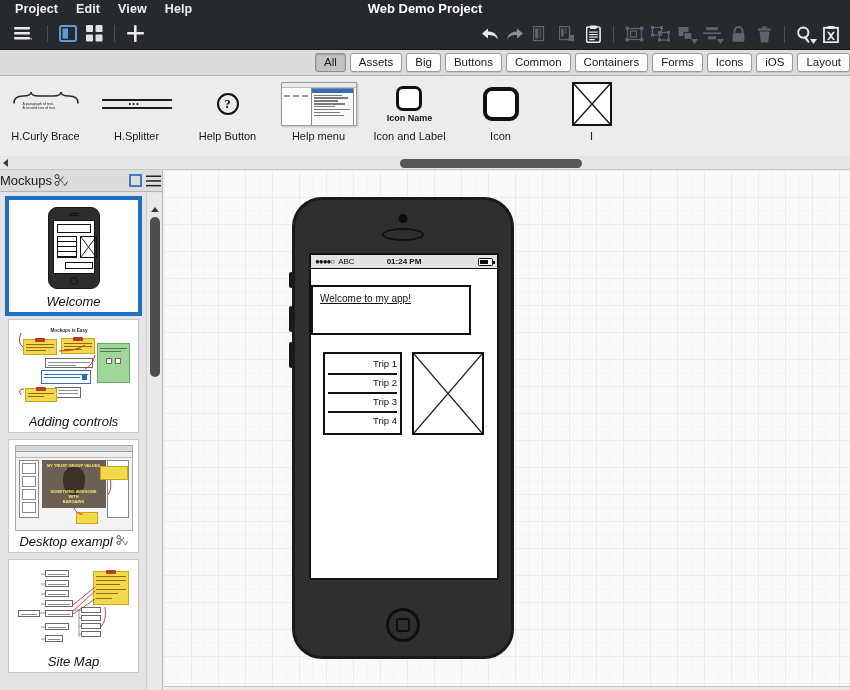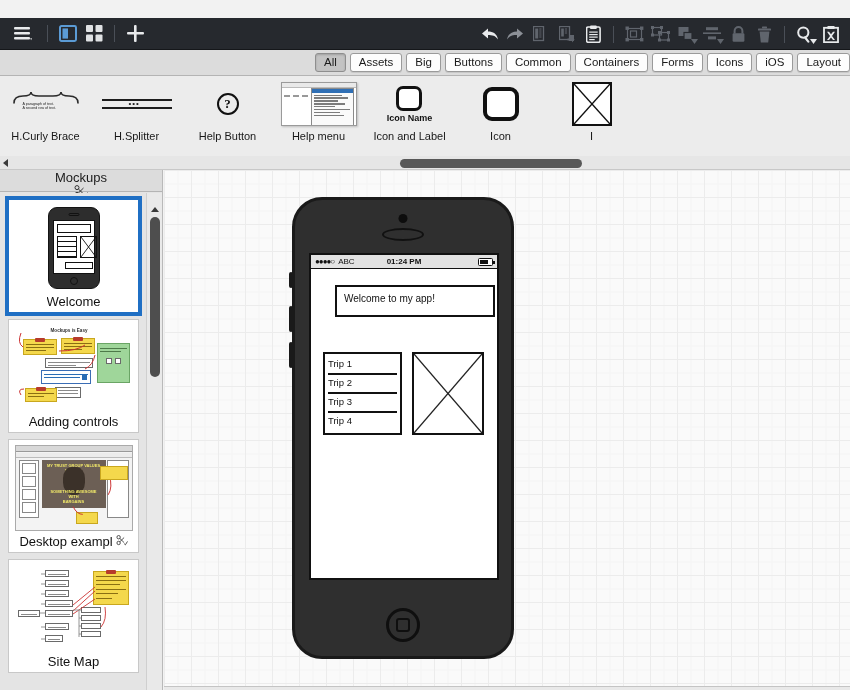--- a/index.html
+++ b/index.html
@@ -136,38 +136,38 @@
     background:#585858; border-radius:5px; cursor:default;
   }
 
   
   .panel {
     position:absolute; left:0; top:170px; width:163px; height:520px;
     background:#e4e4e4; border-right:1px solid #b9b9b9;
   }
   .panel-head {
     height:22px; background:#dcdcdc; border-bottom:1px solid #b4b4b4;
-    display:flex; align-items:center; padding:0 12px;flex-direction:column;
+    display:flex; align-items:center; padding:0 0;
   }
   .panel-title { font-size:13px; color:#1b1b1b; }
   .panel-head .spacer { flex:1; }
   .ph-icon { width:18px; height:18px; display:flex; align-items:center; justify-content:center; cursor:default;}
   .panel-list {
     position:absolute; left:0; top:23px; width:147px; bottom:0;
     overflow:hidden; background:#e4e4e4;
   }
   .mk {
     width:131px; margin:6px 8px 0 8px; background:#fff; border:1px solid #c8c8c8;
     display:flex; flex-direction:column; align-items:center;
     padding:4px 0 3px 0; cursor:default;
   }
   .mk.selected { outline:4px solid #1f6fc4; outline-offset:-1px; border-color:#1f6fc4; }
   .mk-thumb { height:88px; width:120px; display:flex; align-items:center; justify-content:center; overflow:hidden;}
   .mk-label { font-size:13px; color:#111; margin-top:2px; display:flex; align-items:center; gap:3px;
-              max-width:126px; overflow:hidden; white-space:nowrap; }
+              max-width:126px; overflow:hidden; white-space:nowrap;font-style:italic; }
 
   
   .vscroll { position:absolute; right:0; top:23px; width:16px; bottom:0; background:#e9e9e9;
              border-left:1px solid #cfcfcf; }
   .vscroll .utri { position:absolute; left:4px; top:14px; width:0;height:0;
     border-left:4px solid transparent; border-right:4px solid transparent; border-bottom:5px solid #3a3a3a;}
   .vscroll .thumb { position:absolute; left:3px; top:24px; width:10px; height:160px;
                     background:#4e4e4e; border-radius:6px; }
 
   
@@ -216,30 +216,30 @@
   .statusbar .sig { letter-spacing:-1px; font-size:8px; }
   .statusbar .carrier { margin-left:4px; }
   .statusbar .time { position:absolute; left:50%; transform:translateX(-50%); font-weight:bold; font-size:8px;}
   .statusbar .battery { margin-left:auto; width:15px; height:8px; border:1.2px solid #111; border-radius:1.5px;
                         position:relative; background:#fff; }
   .statusbar .battery .fill { position:absolute; left:1px; top:1px; bottom:1px; width:8px; background:#111; }
   .statusbar .battery:after { content:""; position:absolute; right:-3px; top:2px; width:2px; height:3.5px; background:#111; }
 
   .screen-body { position:relative; height:calc(100% - 14px); }
   .mw-textbox {
-    position:absolute; left:24px; top:16px; width:160px; height:32px;
+    position:absolute; left:0; top:16px; width:160px; height:50px;
     border:2.5px solid #111; background:#fff; padding:6px 7px;
-    font-size:10px; color:#111;
+    font-size:10px; color:#111;text-decoration:underline;
   }
   .mw-list {
     position:absolute; left:12px; top:83px; width:79px; height:83px;
     border:2px solid #111; background:#fff; padding:2px 3px;
   }
   .mw-list .row { font-size:9.5px; color:#111; height:19px; line-height:16px;
-                  border-bottom:2px solid #111; text-align:left; }
+                  border-bottom:2px solid #111; text-align:right; }
   .mw-list .row:last-child { border-bottom:none; }
   .mw-img {
     position:absolute; left:101px; top:83px; width:72px; height:83px;
     border:2px solid #111; background:#fff;
   }
   .mw-btn {
     position:absolute; left:48px; top:193px; width:120px; height:27px;
     border:2px solid #111; background:#fff; box-shadow:3px 3px 0 #111;
     display:flex; align-items:center; justify-content:center;
     font-size:10px; color:#111;
@@ -285,20 +285,29 @@
   .tn-desk .note { position:absolute; background:#f4d84c; border:.8px solid #c9a71e;}
 
   
   .xsvg { width:100%; height:100%; display:block; }
 </style>
 </head>
 <body>
 
 <div class="app">
 
+  <div class="menubar">
+    <div class="menu-items">
+      <div class="menu-item">Project</div>
+      <div class="menu-item">Edit</div>
+      <div class="menu-item">View</div>
+      <div class="menu-item">Help</div>
+    </div>
+    <div class="app-title">Web Demo Project</div>
+  </div>
 
   <div class="toolbar">
     <div class="tb-left">
       <div class="tbtn wide">
         <svg width="20" height="16" viewBox="0 0 20 16">
             <g class="ic-on">
           <rect x="0" y="1" width="16" height="2.6" rx="1"></rect>
           <rect x="0" y="6" width="16" height="2.6" rx="1"></rect>
           <rect x="0" y="11" width="16" height="2.6" rx="1"></rect>
         </g>

